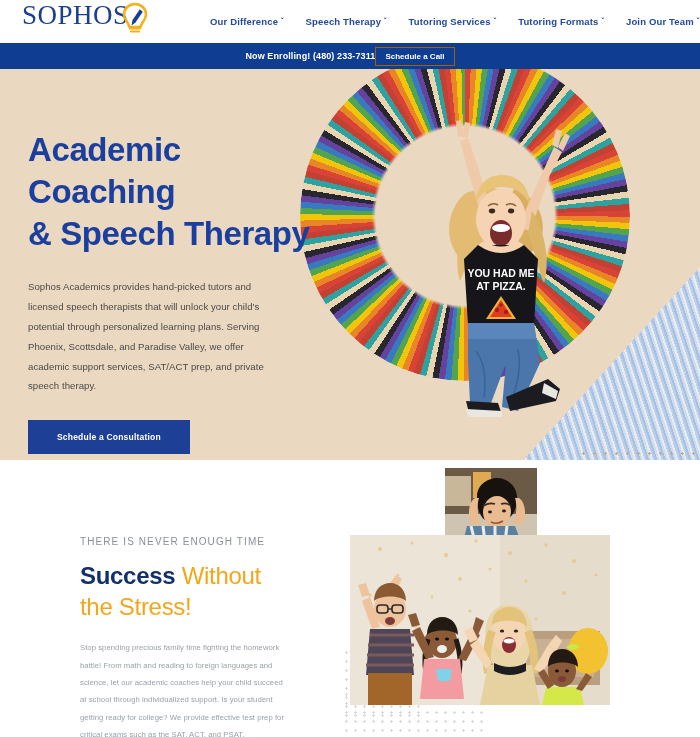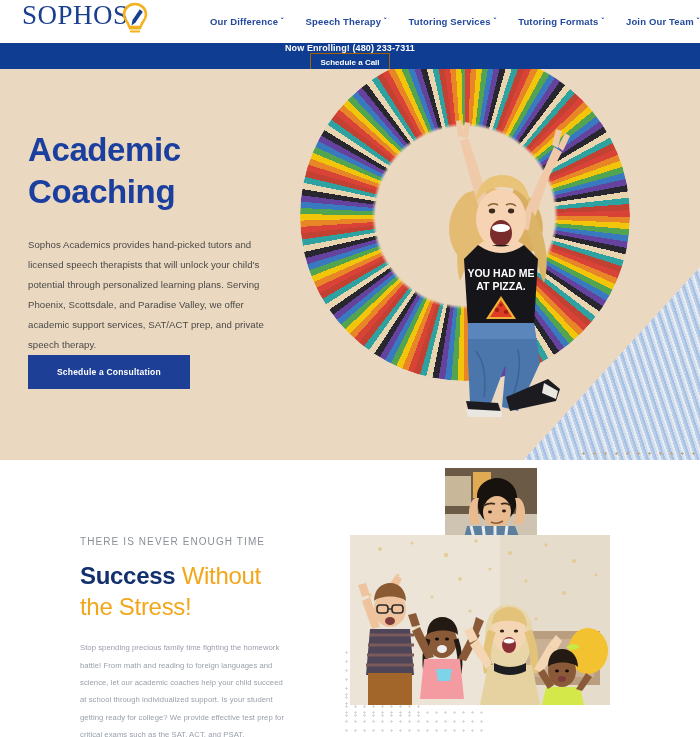--- a/index.html
+++ b/index.html
@@ -35,21 +35,21 @@
   .nav-item {
     font-size: 9.5px; font-weight: bold; color: #22499e;
     letter-spacing: 0.15px; white-space: nowrap; cursor: pointer;
     display: flex; align-items: center; gap: 3px;
   }
   .caret { font-size: 7px; color: #22499e; position: relative; top: -1px; }
 
   
   .announce {
     height: 26px; background: #0e3d91;
-    display: flex; align-items: center; justify-content: space-between;  flex-direction: column;
+    display: flex; align-items: center; justify-content: center; 
   }
   .announce-text { color: #fff; font-size: 9px; font-weight: bold; letter-spacing: 0.1px; }
   .announce-btn {
     border: 1px solid #a16207; background: transparent; color: #fff;
     font-size: 8px; font-weight: bold; padding: 4px 9px; cursor: pointer;
     font-family: "Liberation Sans", sans-serif;
   }
 
   
   .hero { position: relative; height: 391px; background: #ead8c0; overflow: hidden; }
@@ -57,21 +57,21 @@
   .hero-copy { position: absolute; left: 28px; top: 60px; width: 290px; z-index: 5; }
   .hero-title {
     font-size: 33px; font-weight: bold; color: #1b3f9e;
     line-height: 1.27; letter-spacing: -0.4px;
   }
   .hero-para {
     margin-top: 22px; width: 250px;
     font-size: 9.6px; color: #4a4a48; line-height: 2.08; letter-spacing: 0.05px;
   }
   .hero-btn {
-    display: inline-block;
+    margin-top: 24px; display: inline-block;
     background: #1d3f96; color: #fff; border: none;
     font-size: 8.5px; font-weight: bold; letter-spacing: 0.2px;
     padding: 12px 29px; cursor: pointer;
     font-family: "Liberation Sans", sans-serif;
   }
 
   
   .hero-art { position: absolute; right: -18px; top: 0; width: 430px; height: 391px; }
   .pencil-ring {
     position: absolute; left: 12px; top: -18px; width: 330px; height: 330px;
@@ -239,20 +239,21 @@
           <path d="M60 298 L96 300 L96 306 L62 306 Z" fill="#e9e7e0"></path>
         </svg>
       </div>
 
       <div class="hero-dots"></div>
     </div>
 
     <div class="hero-copy">
       <h1 class="hero-title">
         <span>Academic Coaching</span><br>
+        <span>&amp; Speech Therapy</span>
       </h1>
       <p class="hero-para">Sophos Academics provides hand-picked tutors and licensed speech therapists that will unlock your child's potential through personalized learning plans. Serving Phoenix, Scottsdale, and Paradise Valley, we offer academic support services, SAT/ACT prep, and private speech therapy.</p>
       <button class="hero-btn">Schedule a Consultation</button>
     </div>
   </div>
 
   <div class="section2">
 
     <div class="sec2-art">
       <div class="dotgrid-a"></div>

